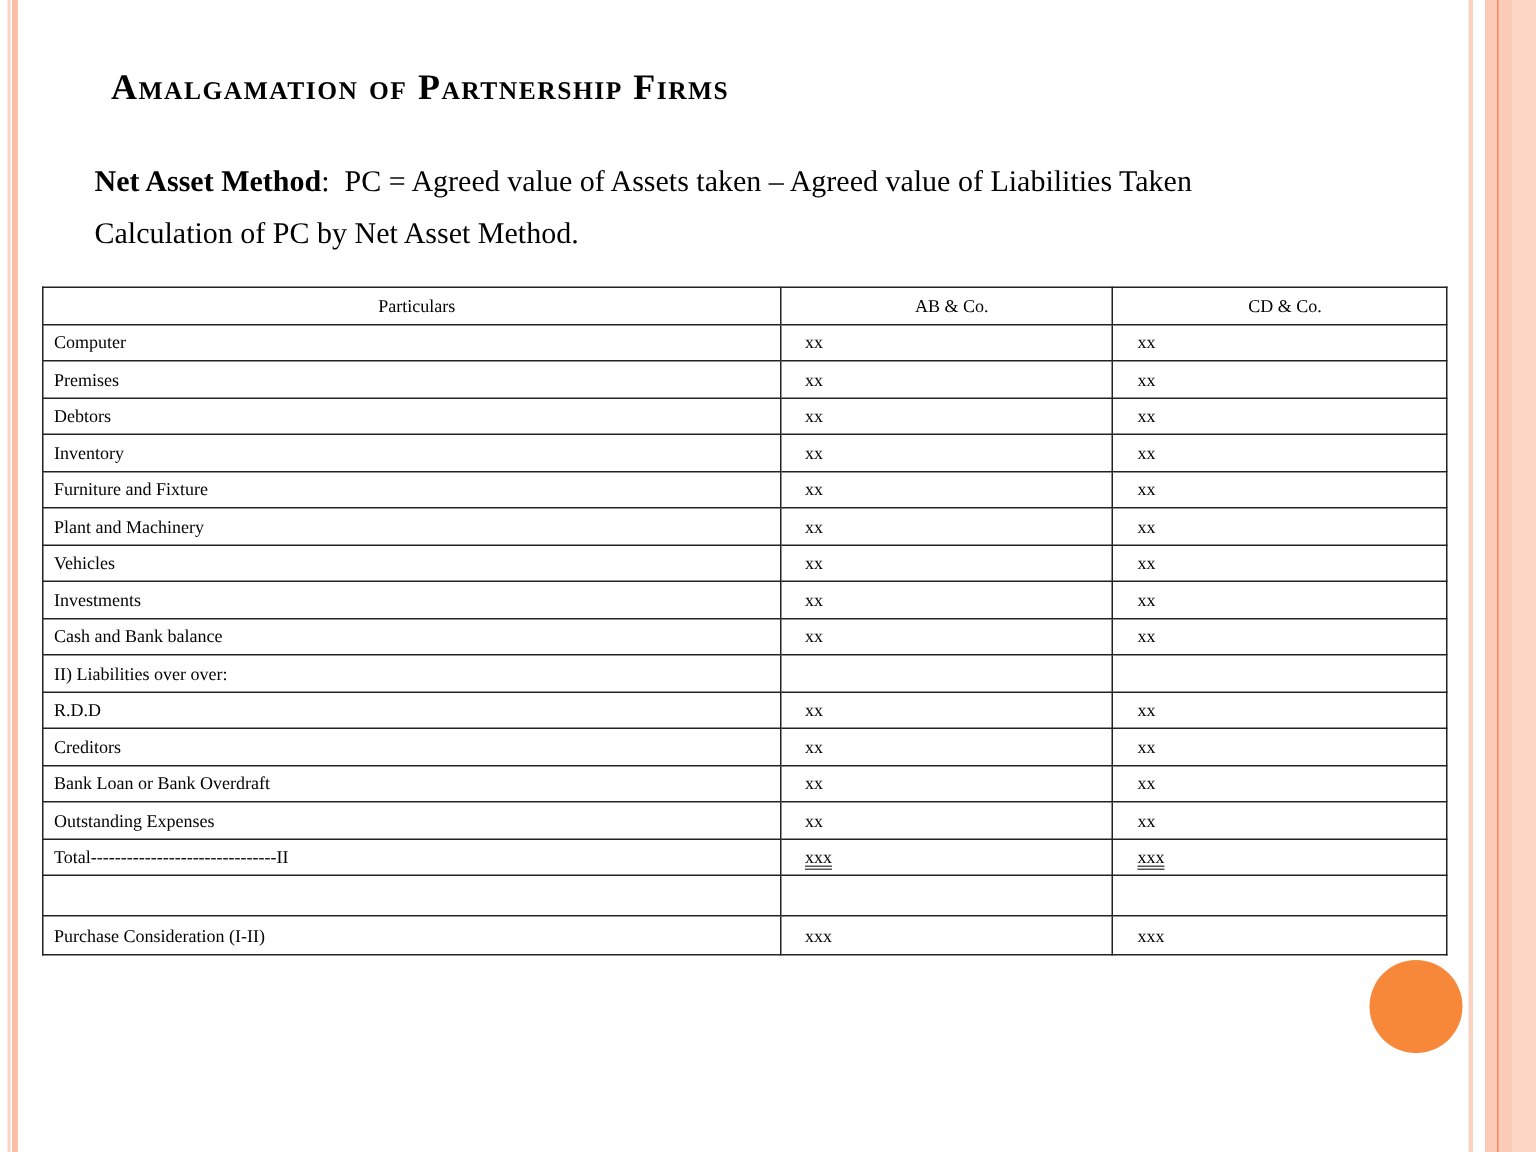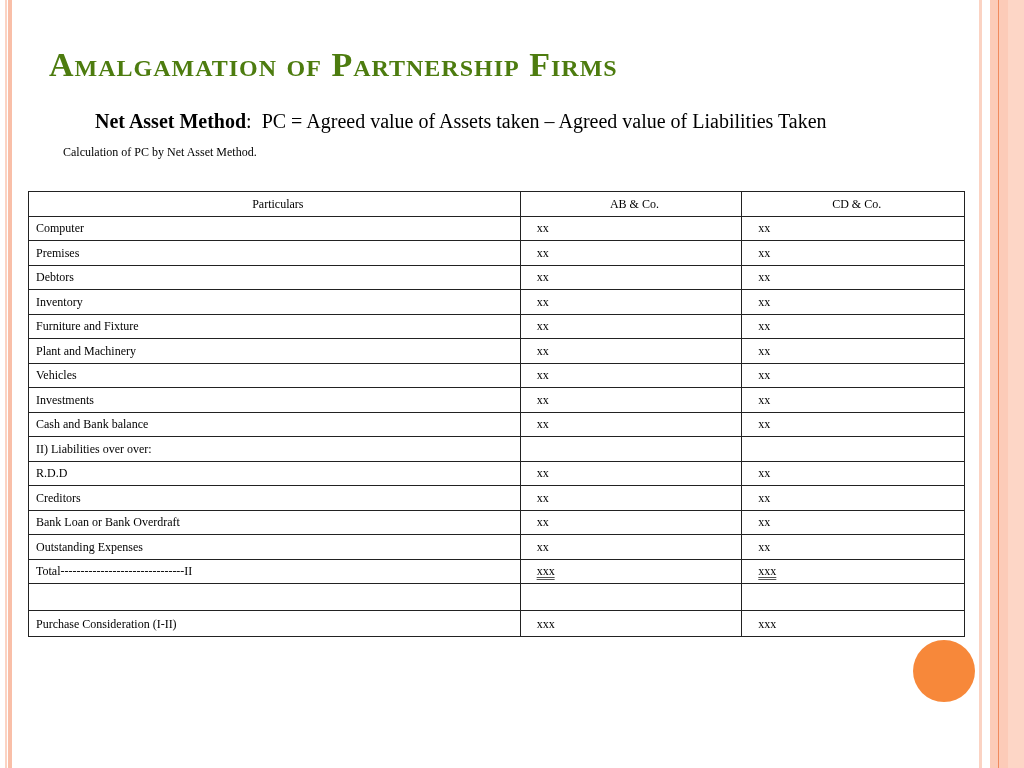--- a/index.html
+++ b/index.html
@@ -4,30 +4,30 @@
 <style>
   html, body { margin: 0; padding: 0; }
   body {
     width: 1024px; height: 768px; position: relative; overflow: hidden;
     background: #ffffff;
     font-family: "Liberation Serif", "DejaVu Serif", serif;
     color: #000;
   }
   .deco { position: absolute; top: 0; height: 768px; }
   .title {
-    position: absolute; left: 49px; top: 46px; margin: 0;
-    font-size: 34px; font-weight: bold; font-variant: small-caps;
-    letter-spacing: 1px; color: #4d7c0f; white-space: nowrap;
+    position: absolute; left: 74px; top: 46px; margin: 0;
+    font-size: 24px; font-weight: bold; font-variant: small-caps;
+    letter-spacing: 1px; color: #000000; white-space: nowrap;
   }
   .line1 {
     position: absolute; left: 63px; top: 110px; font-size: 20px; white-space: nowrap;
   }
-  .line1 .bold { font-weight: bold; margin-left: 32px; }
+  .line1 .bold { font-weight: bold; }
   .line2 {
-    position: absolute; left: 63px; top: 145px; font-size: 12px; white-space: nowrap;
+    position: absolute; left: 63px; top: 145px; font-size: 20px; white-space: nowrap;
   }
   table.pc {
     position: absolute; left: 28px; top: 191px;
     width: 937px; border-collapse: collapse; font-size: 12px;
   }
   table.pc td, table.pc th {
     border: 1.5px solid #222; padding: 0 0 0 7px; height: 23.5px; line-height: 22px;
     font-weight: normal; vertical-align: middle;
   }
   table.pc th { text-align: center; }

